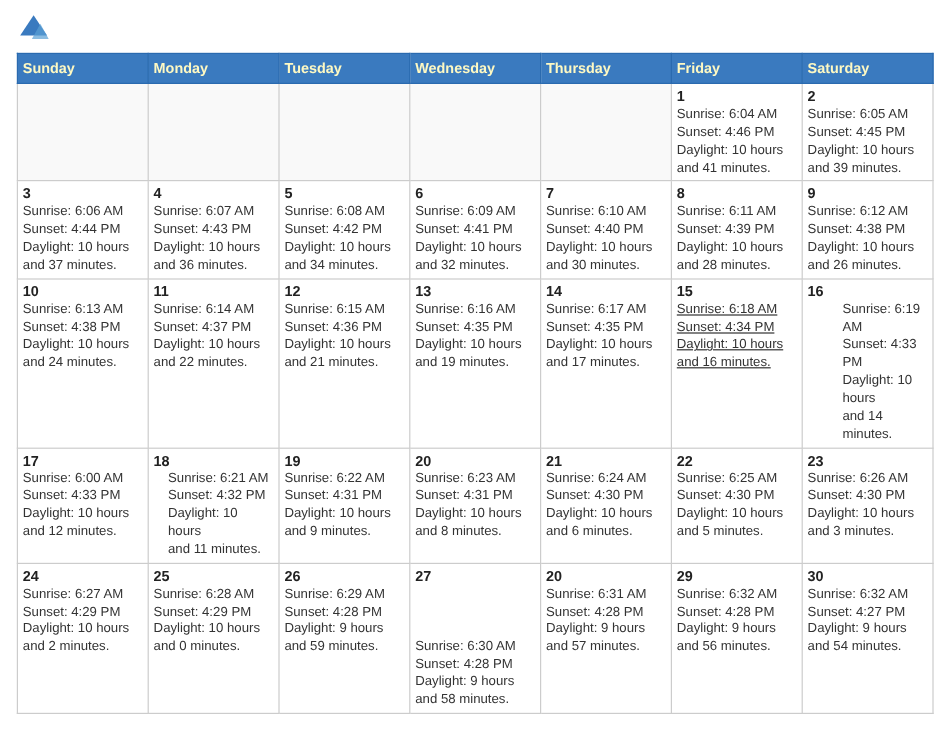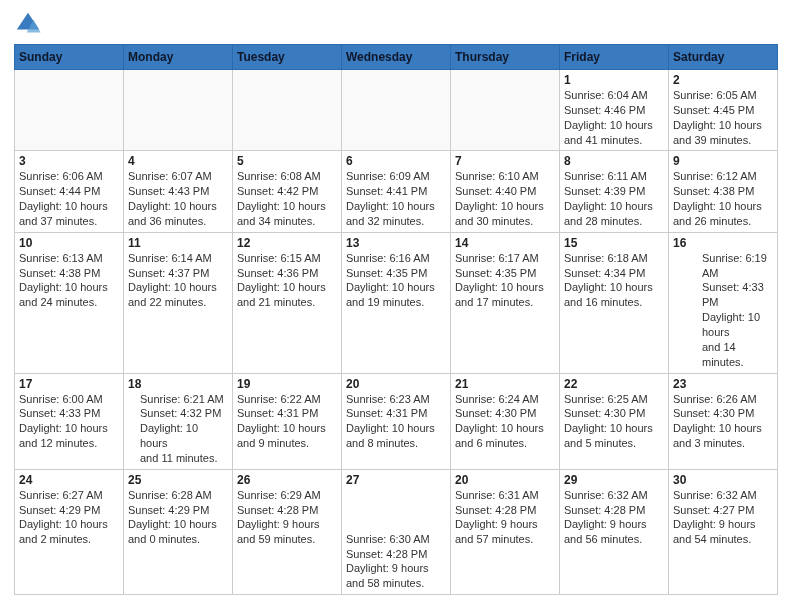--- a/index.html
+++ b/index.html
@@ -57,21 +57,21 @@
       font-size: 15px;
       color: #555;
     }
     table {
       width: 100%;
       border-collapse: collapse;
       table-layout: fixed;
     }
     th {
       background-color: #3a7abf;
-      color: #0f172a;
+      color: #fef9c3;
       font-size: 12px;
       font-weight: bold;
       padding: 5px 4px;
       text-align: left;
       border: 1px solid #2a6aaf;
     }
     td {
       border: 1px solid #ccc;
       vertical-align: top;
       padding: 3px 4px;
@@ -233,21 +233,21 @@
           </td>
           <td>
             <span class="day-num">14</span>
             <div class="day-info" style="white-space: pre-line;">Sunrise: 6:17 AM
 Sunset: 4:35 PM
 Daylight: 10 hours
 and 17 minutes.</div>
           </td>
           <td>
             <span class="day-num">15</span>
-            <div class="day-info" style="white-space: pre-line;">Sunrise: 6:18 AM
+            <div class="day-info" style="white-space: pre-line; text-decoration: underline;">Sunrise: 6:18 AM
 Sunset: 4:34 PM
 Daylight: 10 hours
 and 16 minutes.</div>
           </td>
           <td>
             <span class="day-num">16</span>
             <div class="day-info" style="white-space: pre-line; margin-left: 29px;">Sunrise: 6:19 AM
 Sunset: 4:33 PM
 Daylight: 10 hours
 and 14 minutes.</div>

